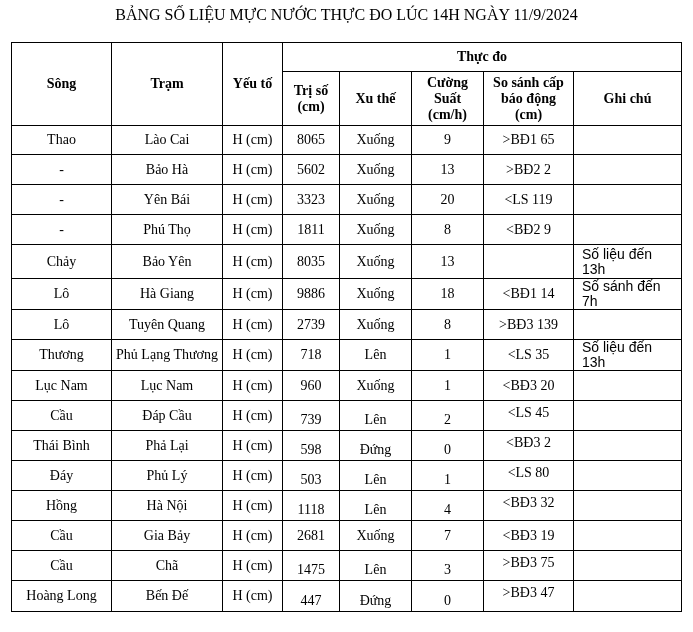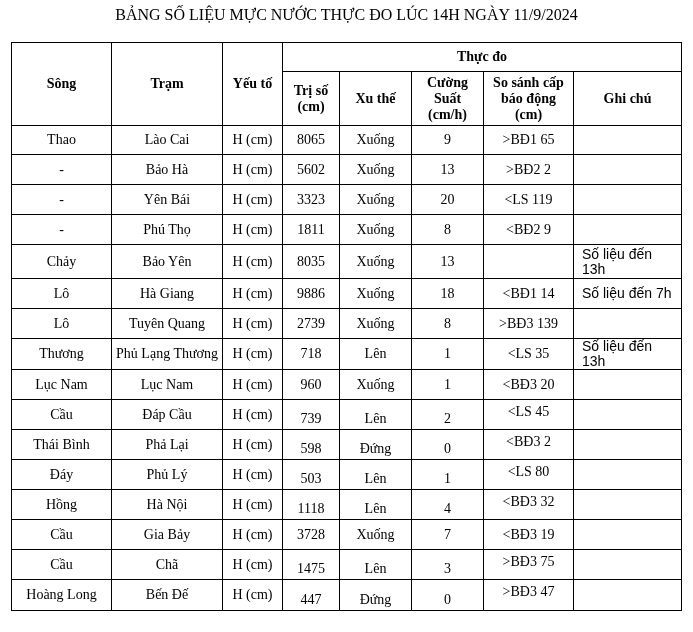--- a/index.html
+++ b/index.html
@@ -96,21 +96,21 @@
         <td class="note">Số liệu đến 13h</td>
       </tr>
       <tr style="height: 30px;">
         <td class="b highc2">Lô</td>
         <td class="b">Hà Giang</td>
         <td class="">H (cm)</td>
         <td class="b">9886</td>
         <td class="">Xuống</td>
         <td class="">18</td>
         <td class="">&lt;BĐ1 14</td>
-        <td class="note">Số liệu đến 7h</td>
+        <td class="note">Số sánh đến 7h</td>
       </tr>
       <tr style="height: 30px;">
         <td class="b highc2">Lô</td>
         <td class="b">Tuyên Quang</td>
         <td class="">H (cm)</td>
         <td class="b">2739</td>
         <td class="">Xuống</td>
         <td class="">8</td>
         <td class="">&gt;BĐ3 139</td>
         <td class="note"></td>
@@ -172,21 +172,21 @@
         <td class="b low">1118</td>
         <td class="low">Lên</td>
         <td class="low">4</td>
         <td class="highc">&lt;BĐ3 32</td>
         <td class="note"></td>
       </tr>
       <tr style="height: 30px;">
         <td class="b highc2">Cầu</td>
         <td class="b">Gia Bảy</td>
         <td class="">H (cm)</td>
-        <td class="b">3728</td>
+        <td class="b">2681</td>
         <td class="">Xuống</td>
         <td class="">7</td>
         <td class="">&lt;BĐ3 19</td>
         <td class="note"></td>
       </tr>
       <tr style="height: 30px;">
         <td class="b highc2">Cầu</td>
         <td class="b">Chã</td>
         <td class="">H (cm)</td>
         <td class="b low">1475</td>

